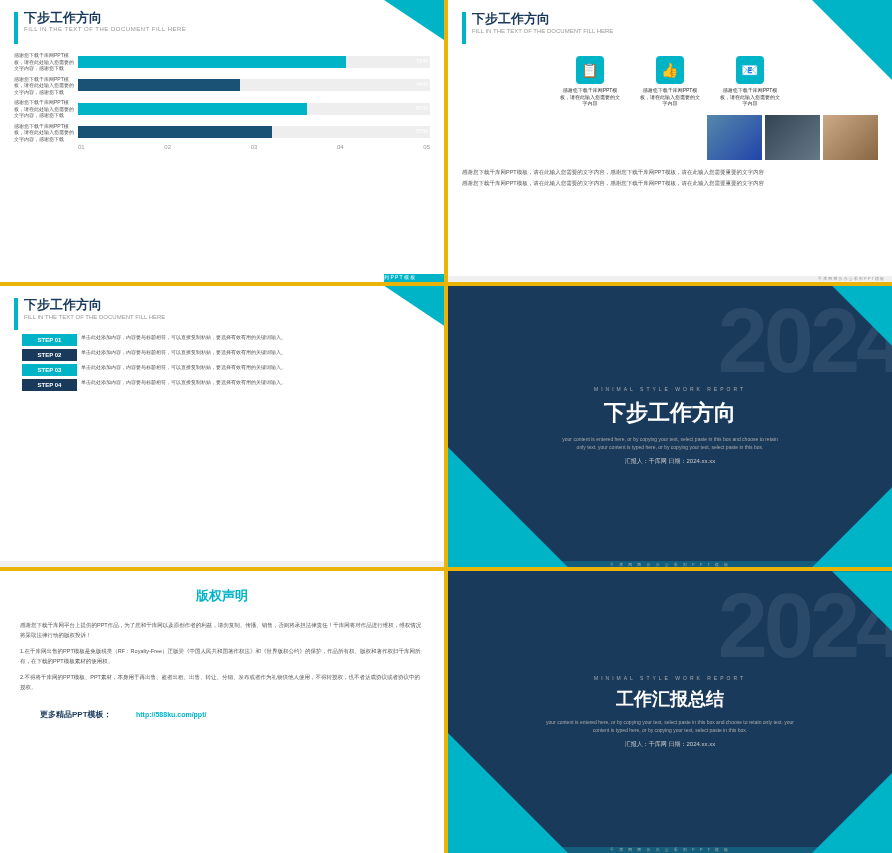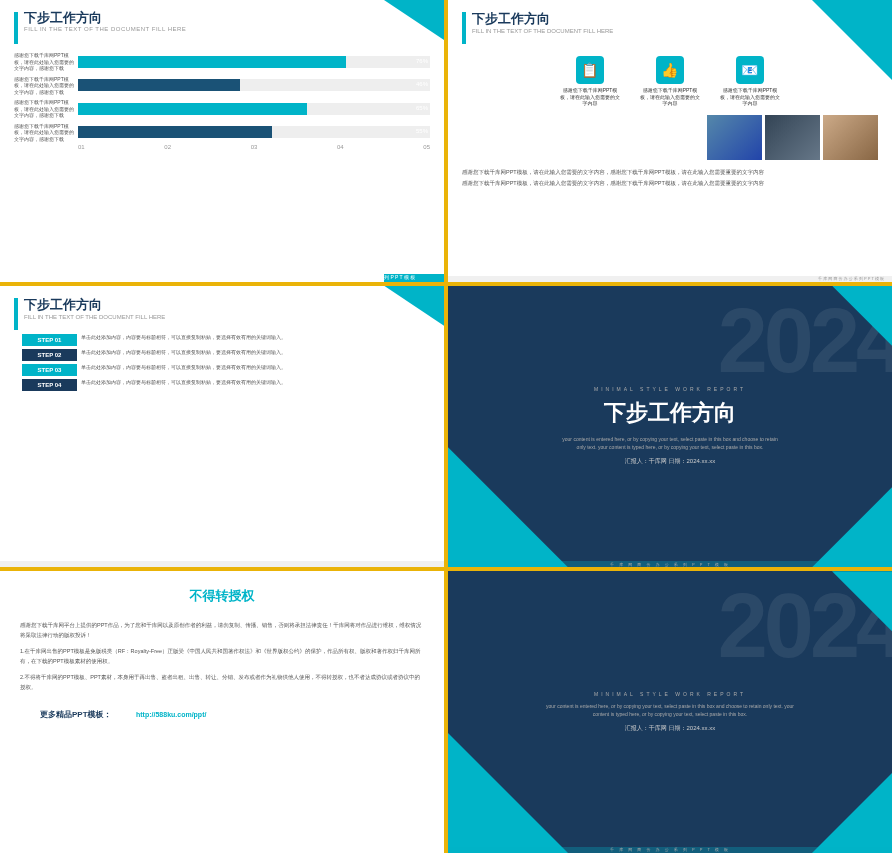--- a/index.html
+++ b/index.html
@@ -679,40 +679,41 @@
       <div class="desc-text">your content is entered here, or by copying your text, select paste in this box and choose to retain only text. your content is typed here, or by copying your text, select paste in this box.</div>
       <div class="reporter-text">汇报人：千库网  日期：2024.xx.xx</div>
     </div>
     <div class="footer-strip">
       <span>千 库 网 商 务 办 公 系 列 P P T 模 板</span>
     </div>
   </div>
 
   <div class="slide slide-copyright">
     <div class="copy-header">
-      <div class="copy-title">不得转授权</div>
+      <div class="copy-title">版权声明</div>
     </div>
     <div class="copy-body">
       <p style="margin-bottom:6px;">感谢您下载千库网平台上提供的PPT作品，为了您和千库网以及原创作者的利益，请勿复制、传播、销售，否则将承担法律责任！千库网将对作品进行维权，维权情况将采取法律行动的版权投诉！</p>
       <p style="margin-bottom:6px;">1.在千库网出售的PPT模板是免版税类（RF：Royalty-Free）正版受《中国人民共和国著作权法》和《世界版权公约》的保护，作品所有权、版权和著作权归千库网所有，在下载的PPT模板素材的使用权。</p>
       <p style="margin-bottom:6px;">2.不得将千库网的PPT模板、PPT素材，本身用于再出售、盗者出租、出售、转让、分销、发布或者作为礼物供他人使用，不得转授权，也不者达成协议或者协议中的授权。</p>
     </div>
     <div style="padding: 4px 20px;">
       <span class="copy-link-label">更多精品PPT模板：</span>
       <span class="copy-link">http://588ku.com/ppt/</span>
     </div>
   </div>
 
   <div class="slide slide-6">
     <div class="bg-number">2024</div>
     <div class="teal-tri-left"></div>
     <div class="teal-tri-right"></div>
     <div class="teal-top-right"></div>
     <div class="center-content">
       <div class="sub-title">MINIMAL  STYLE  WORK  REPORT</div>
+      <div class="main-title">工作汇报总结</div>
       <div class="desc-text">your content is entered here, or by copying your text, select paste in this box and choose to retain only text. your content is typed here, or by copying your text, select paste in this box.</div>
       <div class="reporter-text">汇报人：千库网  日期：2024.xx.xx</div>
     </div>
     <div class="footer-strip">
       <span>千 库 网 商 务 办 公 系 列 P P T 模 板</span>
     </div>
   </div>
 
 </div>
 

